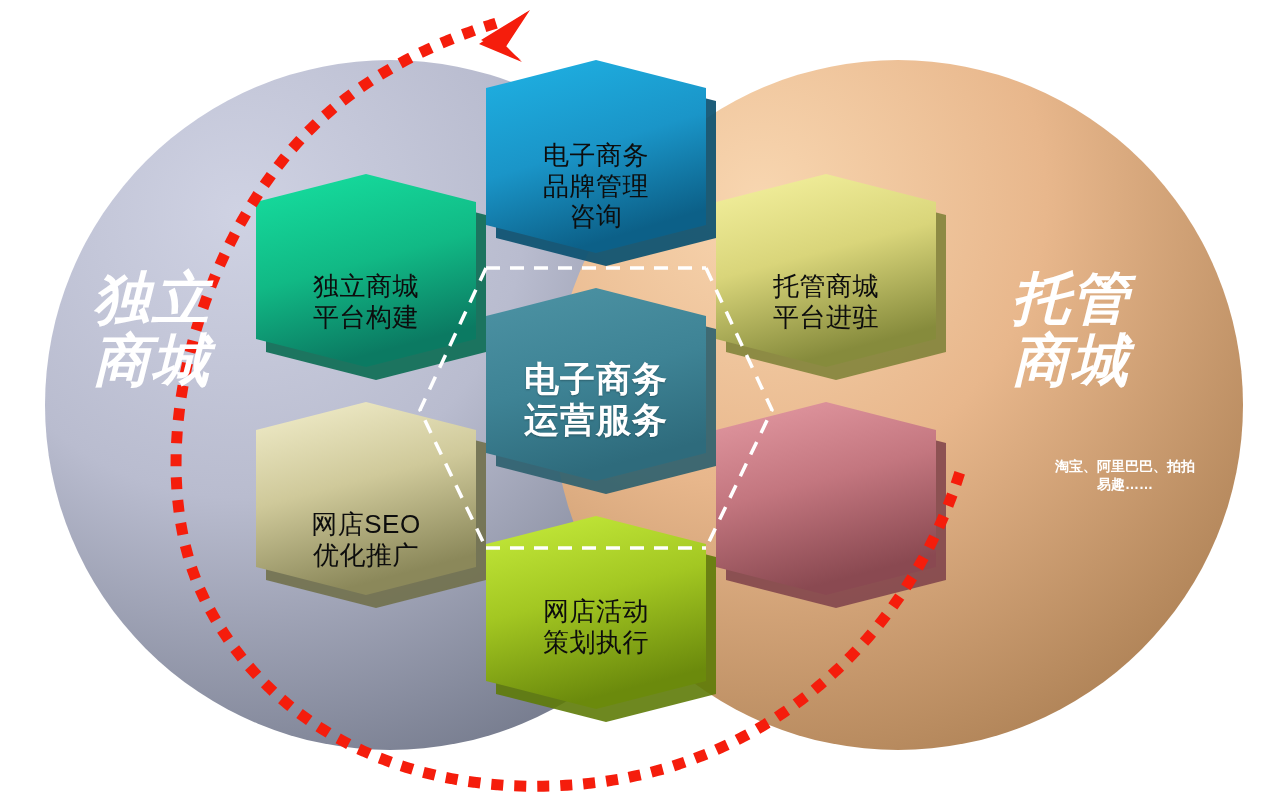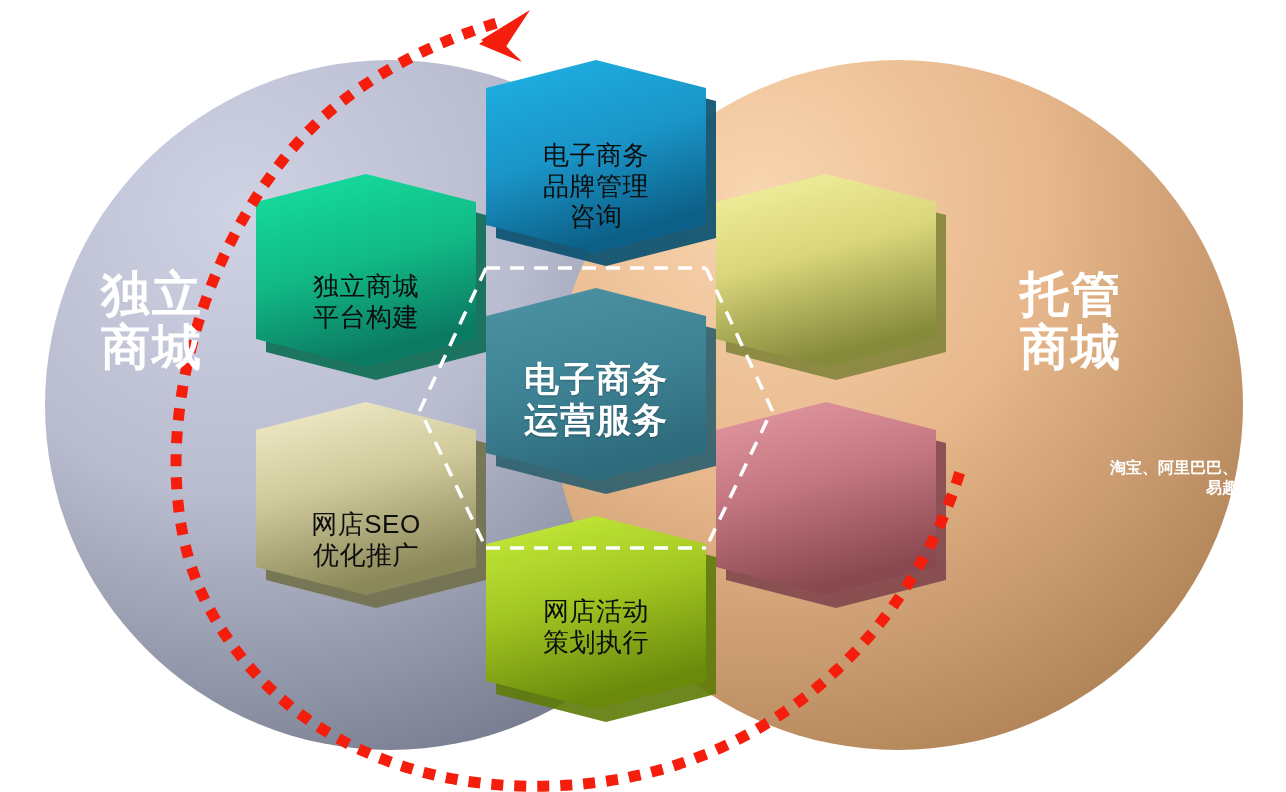--- a/index.html
+++ b/index.html
@@ -28,30 +28,31 @@
   .centerlabel{
     color:#ffffff;
     font-size:35px;
     font-weight:700;
     letter-spacing:1px;
     text-shadow:0 1px 2px rgba(0,0,0,.28);
   }
   .circlelabel{
     color:#ffffff;
     font-weight:700;
-    font-size:49px;
+    font-size:57px;
     line-height:1.08;
     letter-spacing:2px;
+    font-style:italic;
   }
   .circlesub{
     color:#ffffff;
     font-weight:700;
-    font-size:16px;
+    font-size:14px;
     line-height:1.25;
-    text-align:right;
+    text-align:center;
   }
 </style>
 </head>
 <body>
 
 <div id="stage">
 
   <svg width="1286" height="792" viewBox="0 0 1286 792">
     <defs>
       <radialGradient id="gradLeft" cx="28%" cy="22%" r="92%">
@@ -169,20 +170,22 @@
   <div class="lbl circlesub" style="left:980px;top:458px;width:290px;">淘宝、阿里巴巴、拍拍
 易趣……</div>
 
   <div class="lbl hexlabel" style="left:476px;top:140px;width:240px;">电子商务
 品牌管理
 咨询</div>
 
   <div class="lbl hexlabel" style="left:246px;top:271px;width:240px;">独立商城
 平台构建</div>
 
+  <div class="lbl hexlabel" style="left:706px;top:271px;width:240px;">托管商城
+平台进驻</div>
 
   <div class="lbl hexlabel" style="left:246px;top:485px;width:240px;margin-top:24px;">网店SEO
 优化推广</div>
 
 
   <div class="lbl hexlabel" style="left:476px;top:598px;width:240px;font-family:Liberation Mono, monospace;">网店活动
 策划执行</div>
 
   <div class="lbl centerlabel" style="left:476px;top:358px;width:240px;">电子商务
 运营服务</div>

